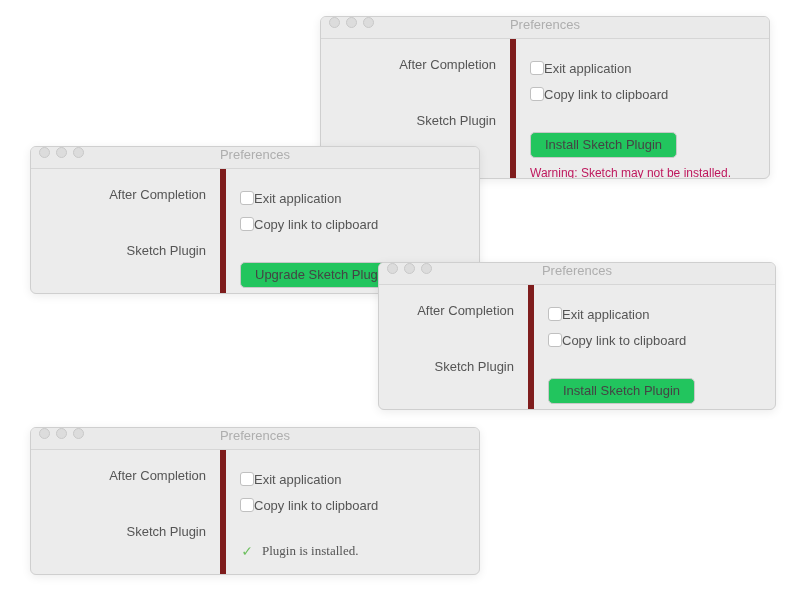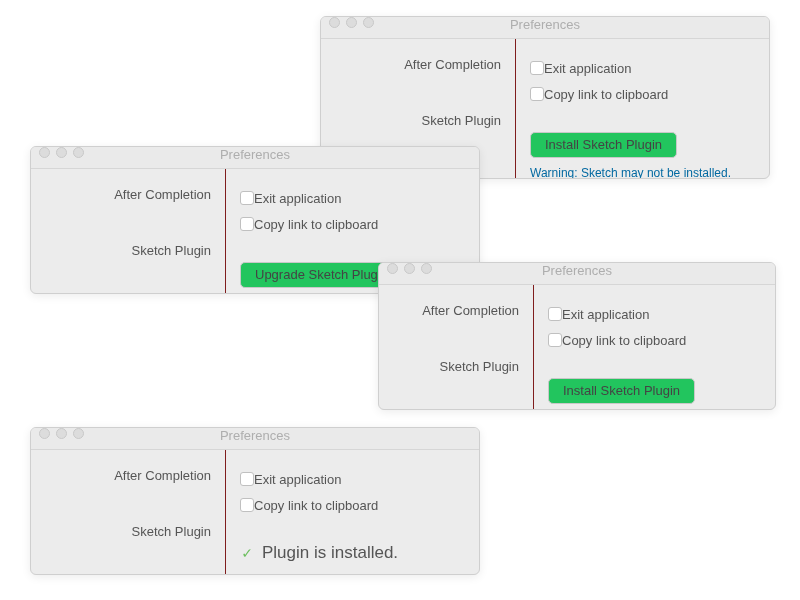--- a/index.html
+++ b/index.html
@@ -50,21 +50,21 @@
       right: 0;
       text-align: center;
       font-size: 13px;
       color: #aeaeae;
       pointer-events: none;
     }
     .content {
       display: flex;
     }
     .label-col {
-      border-right: 1px solid #7f1d1d;
+      border-right: 6px solid #7f1d1d;
       padding-top: 18px;
     }
     .body-col {
       flex: 1;
       padding-top: 18px;
       padding-left: 14px;
     }
     .row-label {
       text-align: right;
       padding-right: 14px;
@@ -93,39 +93,40 @@
       display: inline-block;
       background: #22c55e;
       border: 1px solid #c8c8c8;
       border-radius: 5px;
       padding: 4px 14px;
       font-size: 13px;
       color: #444;
       line-height: 16px;
     }
     .warning {
-      color: #0369a1;
+      color: #be185d;
       font-size: 12px;
       margin-top: 8px;
     }
     .checkmark-icon {
       color: #6cbf5e;
       font-size: 14px;
       display: inline-block;
       width: 14px;
       text-align: center;
     }
     .installed-row {
       display: flex;
       align-items: center;
       gap: 8px;
     }
     .installed-text {
       color: #555;
-      font-size: 17px;
+      font-size: 13px;
+      font-family: Liberation Serif, serif;
     }
     .gap-small {
       height: 23px;
     }
 
     
     .w1 { left: 320px; top: 16px; width: 450px; height: 163px; }
     .w1 .label-col { width: 195px; }
     .w1 .label-completion { height: 46px; }
     .w1 .label-plugin { height: 46px; padding-top: 10px; }

